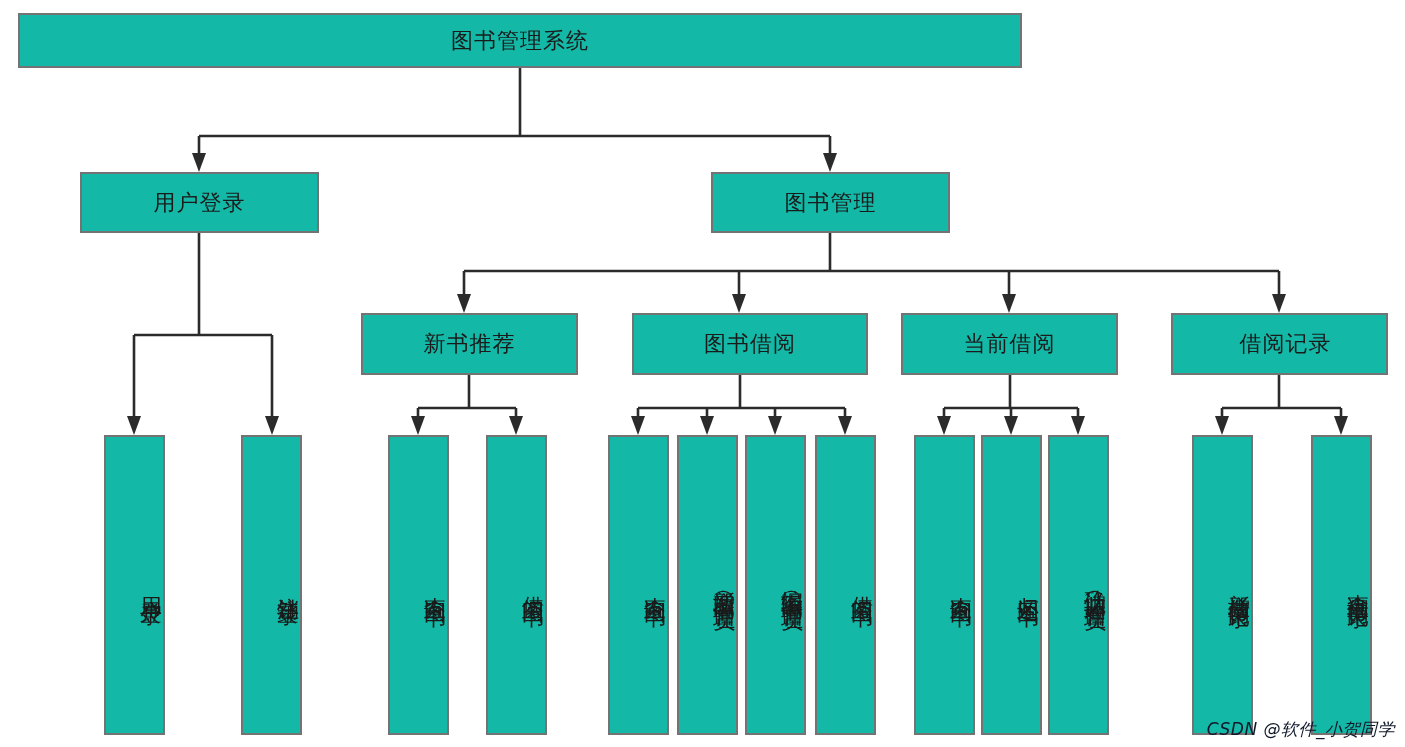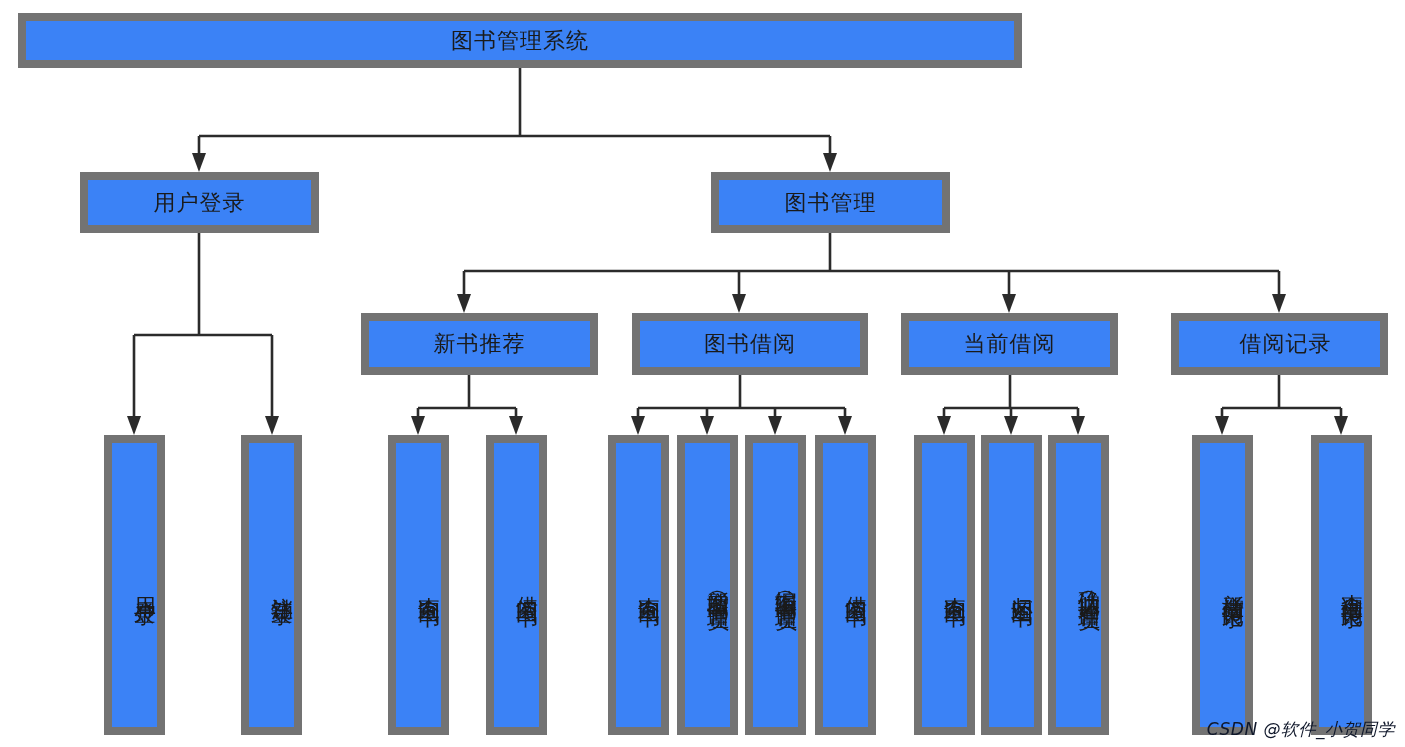--- a/index.html
+++ b/index.html
@@ -7,22 +7,22 @@
     width:1405px;height:747px;
     background:#ffffff;
     font-family:"DejaVu Sans","Liberation Sans",sans-serif;
     position:relative;
     overflow:hidden;
   }
   #diagram{position:absolute;left:0;top:0;width:1405px;height:747px;}
   .node{
     position:absolute;
     box-sizing:border-box;
-    border:8px solid #737373;
-    background:#3b82f6;
+    border:2px solid #737373;
+    background:#14b8a6;
     display:flex;
     align-items:center;
     justify-content:center;
     color:#1a1a1a;
   }
   .node.h{
     font-size:22px;
     letter-spacing:1px;
   }
   .node.v{
@@ -118,21 +118,21 @@
     <polygon points="1215,416 1229,416 1222,435"></polygon>
     <line x1="1341" y1="408" x2="1341" y2="418"></line>
     <polygon points="1334,416 1348,416 1341,435"></polygon>
   </svg>
 
   <div class="node h" style="left:18px;top:13px;width:1004px;height:55px;">图书管理系统</div>
 
   <div class="node h" style="left:80px;top:172px;width:239px;height:61px;">用户登录</div>
   <div class="node h" style="left:711px;top:172px;width:239px;height:61px;font-family:Liberation Mono, monospace;">图书管理</div>
 
-  <div class="node h" style="left:361px;top:313px;width:237px;height:62px;">新书推荐</div>
+  <div class="node h" style="left:361px;top:313px;width:217px;height:62px;">新书推荐</div>
   <div class="node h" style="left:632px;top:313px;width:236px;height:62px;">图书借阅</div>
   <div class="node h" style="left:901px;top:313px;width:217px;height:62px;">当前借阅</div>
   <div class="node h" style="left:1171px;top:313px;width:217px;height:62px;padding-left:12px;">借阅记录</div>
 
   <div class="node v" style="left:104px;top:435px;width:61px;height:300px;">用户登录</div>
   <div class="node v" style="left:241px;top:435px;width:61px;height:300px;">注销登录</div>
 
   <div class="node v" style="left:388px;top:435px;width:61px;height:300px;">查询图书</div>
   <div class="node v" style="left:486px;top:435px;width:61px;height:300px;">借阅图书</div>
 

